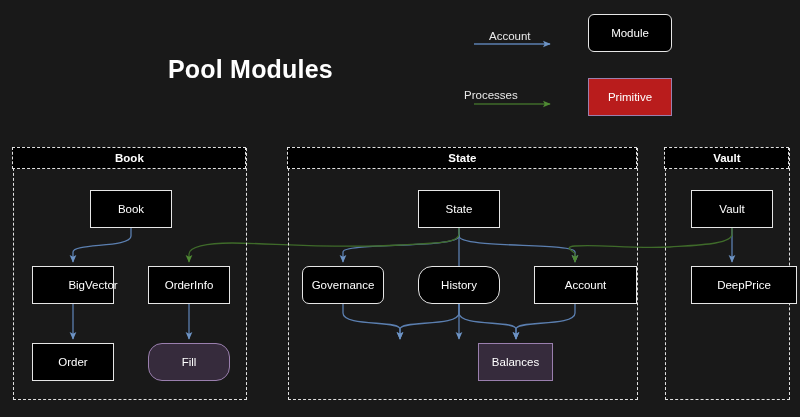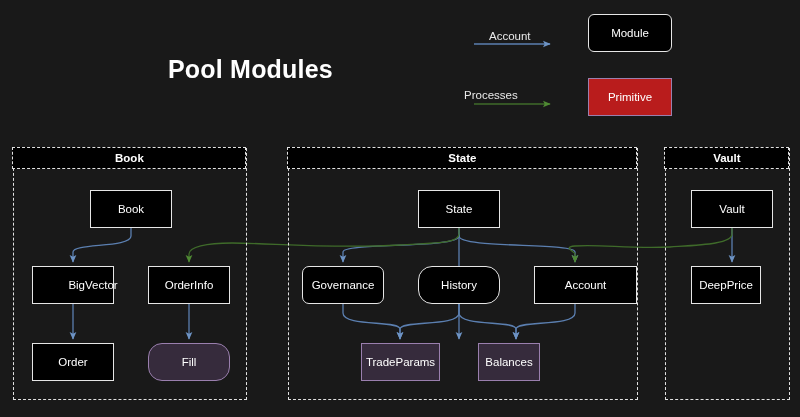--- a/index.html
+++ b/index.html
@@ -158,25 +158,25 @@
   #node-orderinfo { left: 148px; top: 266px; width: 82px; }
   #node-order     { left: 32px;  top: 343px; width: 82px; }
   #node-fill      { left: 148px; top: 343px; width: 82px; border-radius: 14px; }
 
   
   #node-state       { left: 418px; top: 190px; width: 82px; }
   #node-governance  { left: 302px; top: 266px; width: 82px; border-radius: 7px; }
   #node-history     { left: 418px; top: 266px; width: 82px; border-radius: 14px; }
   #node-account     { left: 534px; top: 266px; width: 103px; }
   #node-tradeparams { left: 361px; top: 343px; width: 79px; }
-  #node-balances    { left: 478px; top: 343px; width: 62px; }
+  #node-balances    { left: 478px; top: 343px; width: 75px; }
 
   
   #node-vault     { left: 691px; top: 190px; width: 82px; }
-  #node-deepprice { left: 691px; top: 266px; width: 70px; }
+  #node-deepprice { left: 691px; top: 266px; width: 106px; }
 </style>
 </head>
 <body>
 
 <div id="canvas">
 
   <svg id="edges" viewBox="0 0 800 417">
     <defs>
       <marker id="arrow-blue" markerWidth="7" markerHeight="7" refX="5.4" refY="3" orient="auto" markerUnits="strokeWidth">
         <path d="M0,0.4 L6,3 L0,5.6 L1.3,3 Z" fill="#6d93c4"></path>
@@ -246,21 +246,20 @@
   <div class="node primitive" id="node-fill">Fill</div>
 
   <div class="group" id="group-state">
     <div class="group-header">State</div>
   </div>
 
   <div class="node module" id="node-state">State</div>
   <div class="node module" id="node-governance">Governance</div>
   <div class="node module" id="node-history">History</div>
   <div class="node module" id="node-account">Account</div>
-  <div class="node primitive" id="node-tradeparams">TradeParams</div>
   <div class="node primitive" id="node-balances">Balances</div>
 
   <div class="group" id="group-vault">
     <div class="group-header">Vault</div>
   </div>
 
   <div class="node module" id="node-vault">Vault</div>
   <div class="node module" id="node-deepprice">DeepPrice</div>
 
 </div>

